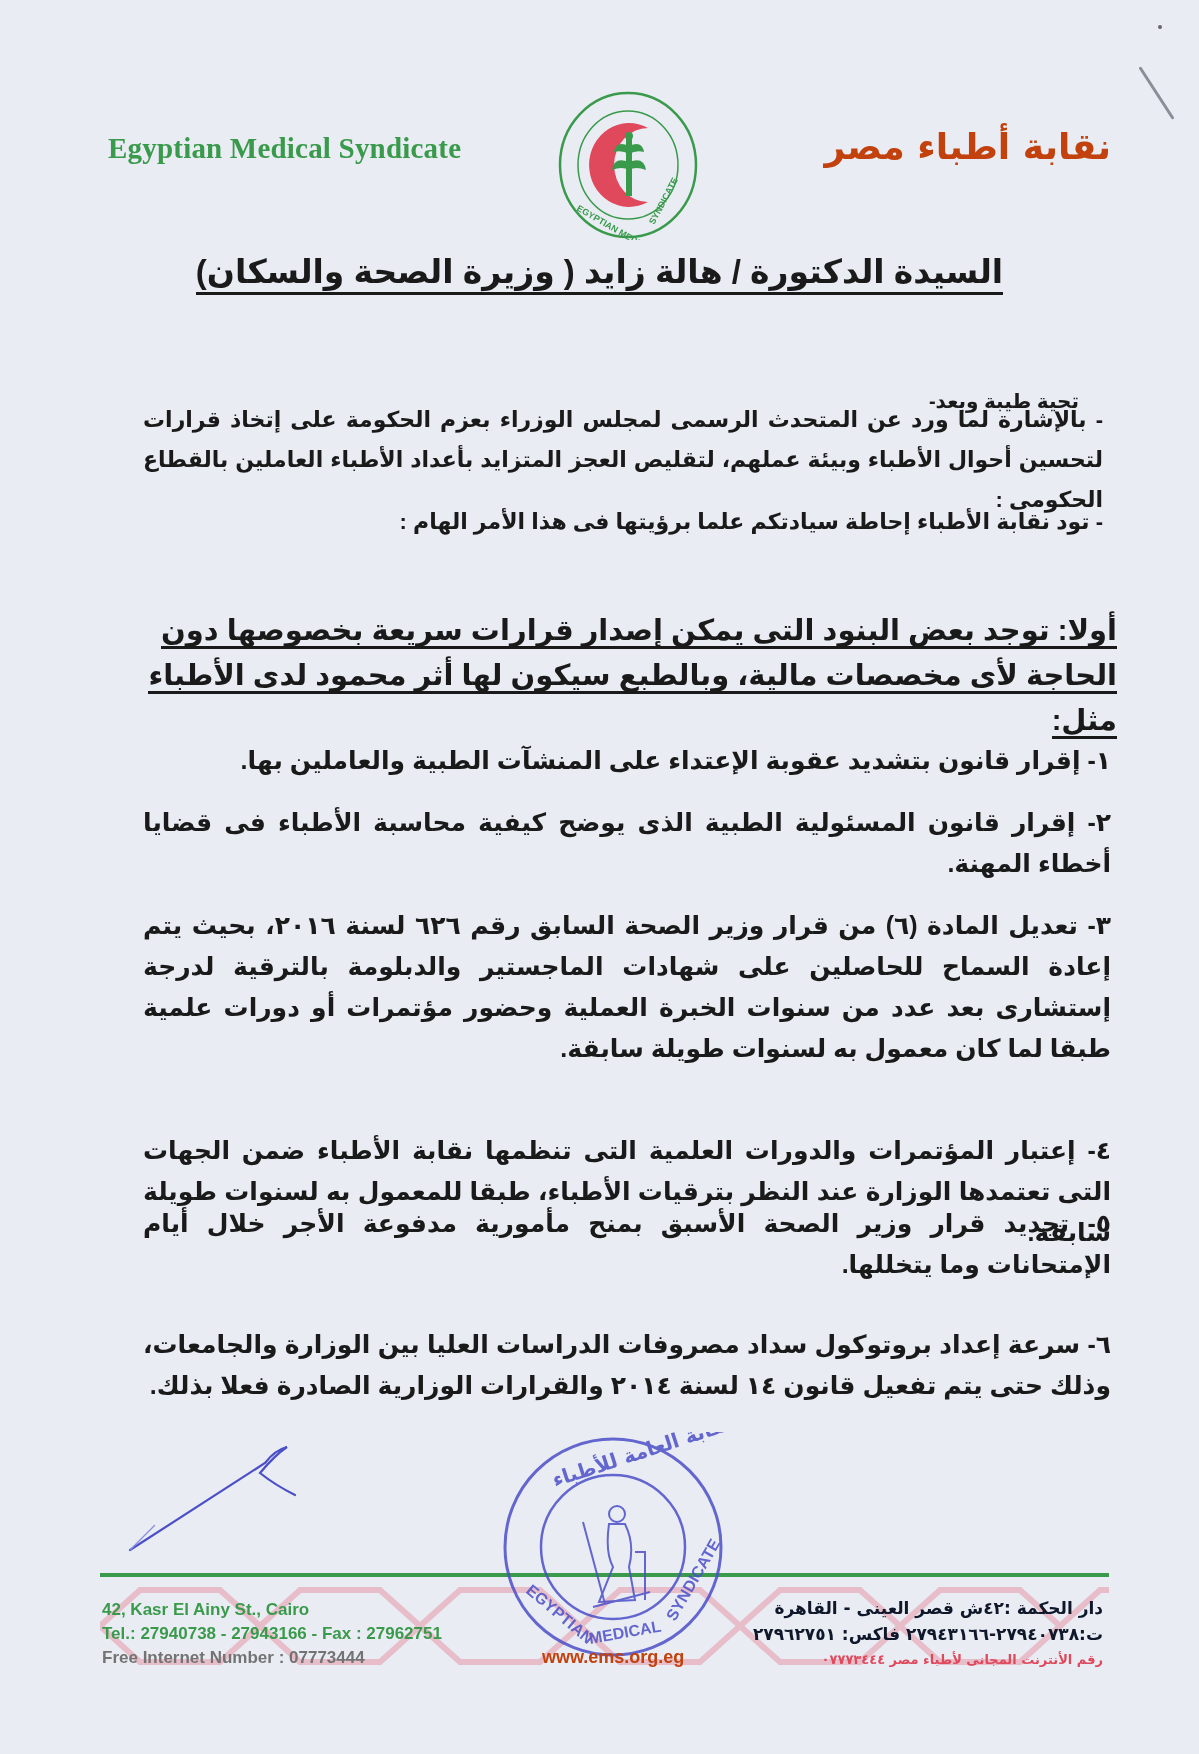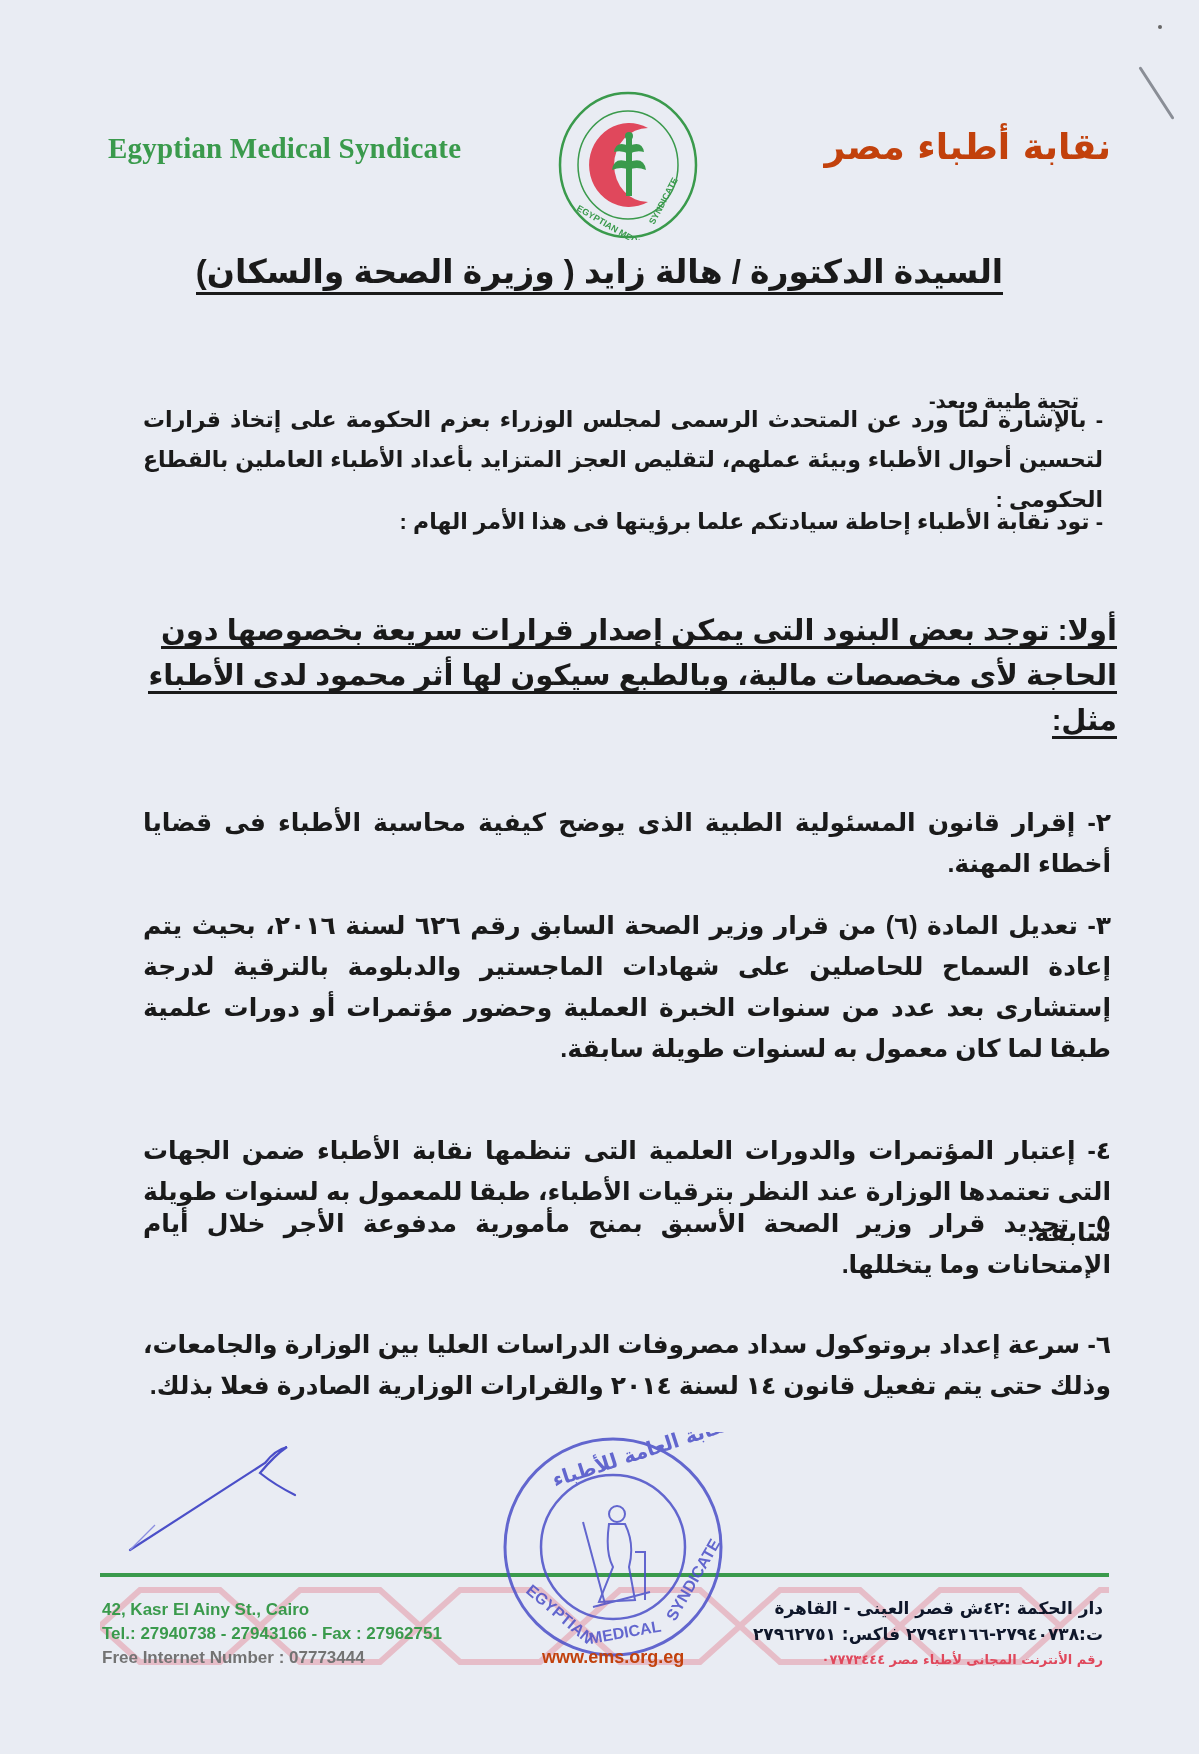--- a/index.html
+++ b/index.html
@@ -73,20 +73,21 @@
   </div>
   <div class="greeting">تحية طيبة وبعد-</div>
 
   <div class="body p1">- بالإشارة لما ورد عن المتحدث الرسمى لمجلس الوزراء بعزم الحكومة على إتخاذ قرارات لتحسين أحوال الأطباء وبيئة عملهم، لتقليص العجز المتزايد بأعداد الأطباء العاملين بالقطاع الحكومى :</div>
   <div class="body p2">- تود نقابة الأطباء إحاطة سيادتكم علما برؤيتها فى هذا الأمر الهام :</div>
 
   <div class="section">
     <span>أولا: توجد بعض البنود التى يمكن إصدار قرارات سريعة بخصوصها دون الحاجة لأى مخصصات مالية، وبالطبع سيكون لها أثر محمود لدى الأطباء مثل:</span>
   </div>
 
+  <div class="item i1">١- إقرار قانون بتشديد عقوبة الإعتداء على المنشآت الطبية والعاملين بها.</div>
   <div class="item i2">٢- إقرار قانون المسئولية الطبية الذى يوضح كيفية محاسبة الأطباء فى قضايا أخطاء المهنة.</div>
   <div class="item i3">٣- تعديل المادة (٦) من قرار وزير الصحة السابق رقم ٦٢٦ لسنة ٢٠١٦، بحيث يتم إعادة السماح للحاصلين على شهادات الماجستير والدبلومة بالترقية لدرجة إستشارى بعد عدد من سنوات الخبرة العملية وحضور مؤتمرات أو دورات علمية طبقا لما كان معمول به لسنوات طويلة سابقة.</div>
   <div class="item i4">٤- إعتبار المؤتمرات والدورات العلمية التى تنظمها نقابة الأطباء ضمن الجهات التى تعتمدها الوزارة عند النظر بترقيات الأطباء، طبقا للمعمول به لسنوات طويلة سابقة.</div>
   <div class="item i5">٥- تجديد قرار وزير الصحة الأسبق بمنح مأمورية مدفوعة الأجر خلال أيام الإمتحانات وما يتخللها.</div>
   <div class="item i6">٦- سرعة  إعداد بروتوكول سداد مصروفات الدراسات العليا بين الوزارة والجامعات، وذلك حتى يتم تفعيل قانون ١٤ لسنة ٢٠١٤ والقرارات الوزارية الصادرة فعلا بذلك.</div>
 
   <svg class="signature" viewBox="0 0 200 145">
     <path d="M5 125 L140 38 Q150 25 162 22 Q150 30 135 48 Q150 60 170 70" fill="none" stroke="#4b4fc8" stroke-width="2.2" stroke-linecap="round"></path>
     <path d="M5 125 Q20 110 30 100" fill="none" stroke="#8a8de0" stroke-width="1.2"></path>
   </svg>

